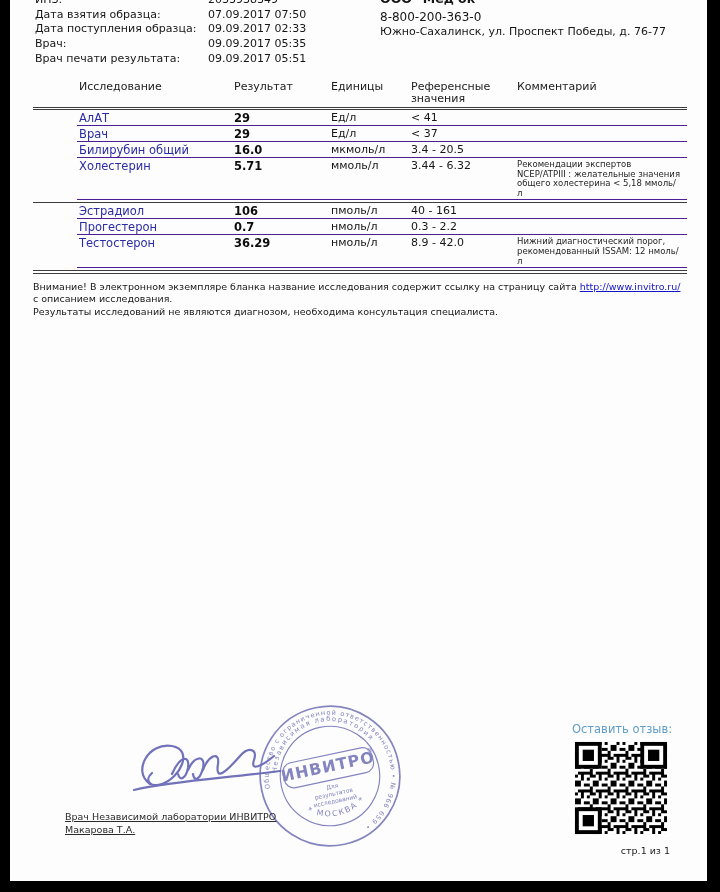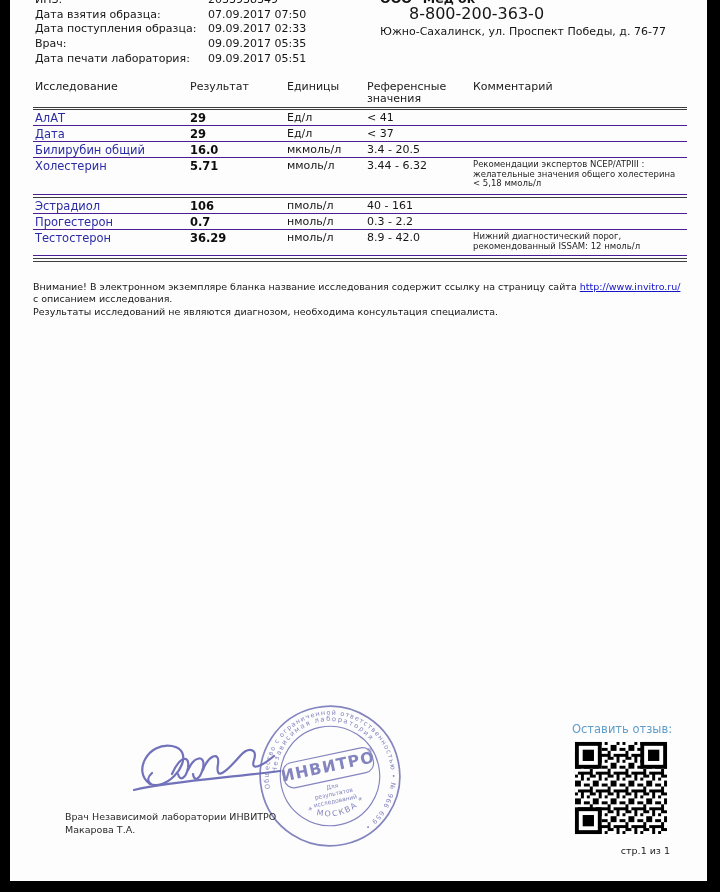--- a/index.html
+++ b/index.html
@@ -9,26 +9,26 @@
   .page { position:absolute; left:10px; top:0; width:697px; height:881px;
           background:#fdfdfd; overflow:hidden; }
 
   
   .meta { position:absolute; left:25px; top:-7px; }
   .meta-row { height:14.7px; line-height:14.7px; font-size:11px; white-space:nowrap; }
   .meta-label { display:inline-block; width:173px; }
   .meta-value { display:inline-block; }
   .org { position:absolute; left:370px; top:0; width:320px; }
   .org-name { position:absolute; left:0; top:-9px; font-size:12.5px; font-weight:bold; white-space:nowrap; }
-  .org-phone { position:absolute; left:0; top:4px; font-size:16px; white-space:nowrap;margin-left:29px; }
+  .org-phone { position:absolute; left:0; top:10px; font-size:12px; white-space:nowrap; }
   .org-address { position:absolute; left:0; top:25px; font-size:11px; white-space:nowrap; }
 
   
   .rtable { position:absolute; left:23px; top:79px; width:654px; }
-  .trow { display:grid; grid-template-columns:155px 97px 80px 106px 1fr; align-items:start; }
+  .trow { display:grid; grid-template-columns:155px 97px 80px 106px 1fr; align-items:start;margin-left:44px; }
   .thead { padding-bottom:2px; }
   .thead .cell { font-size:11px; line-height:11.5px; color:#1b1b1b; }
   .cell { padding:2px 2px 1px 2px; }
   .dline { height:3px; border-top:1px solid #3d3d3d; border-bottom:1px solid #3d3d3d; }
   .sep   { height:3px; border-bottom:1px solid #3d3d3d; }
   .drow  { border-bottom:1px solid #4c1d95; min-height:15px; }
   .c-name { color:#2b2ba6; font-size:11.5px; line-height:12px; }
   .c-res  { font-weight:bold; font-size:11.5px; line-height:12px; color:#0d0d0d; }
   .c-unit, .c-ref { font-size:11px; line-height:12px; }
   .c-com  { font-size:8.5px; line-height:9.6px; color:#1f1f1f; padding-right:6px; }
@@ -37,21 +37,21 @@
 
   
   .notice1 { position:absolute; left:23px; top:281px; width:650px; font-size:9.5px; line-height:11.5px; }
   .notice1 a { color:#1414c8; text-decoration:underline; cursor:pointer; }
   .notice2 { position:absolute; left:23px; top:306px; width:650px; font-size:9.5px; line-height:11.5px; }
 
   
   .signature { position:absolute; left:118px; top:726px; width:160px; height:85px; }
   .stamp { position:absolute; left:246px; top:702px; width:148px; height:148px;
            transform:rotate(-12deg); opacity:.82; }
-  .doctor { position:absolute; left:55px; top:810px; font-size:9.5px; line-height:13px; color:#2a2a2a; }
+  .doctor { position:absolute; left:55px; top:810px; font-size:9.5px; line-height:13px; color:#2a2a2a;text-decoration:underline; }
   .feedback { position:absolute; left:562px; top:722px; font-size:11.5px; color:#5e9dc8; }
   .qr { position:absolute; left:562px; top:739px; width:98px; height:98px; background:#fff; }
   .pageno { position:absolute; left:562px; top:845px; width:98px; text-align:right; font-size:9.5px; color:#222; }
 </style>
 </head>
 <body>
 
 <div class="page">
 
   <div class="meta">
@@ -61,21 +61,21 @@
     <div class="meta-row">
       <span class="meta-label">Дата взятия образца:</span><span class="meta-value">07.09.2017 07:50</span>
     </div>
     <div class="meta-row">
       <span class="meta-label">Дата поступления образца:</span><span class="meta-value">09.09.2017 02:33</span>
     </div>
     <div class="meta-row">
       <span class="meta-label">Врач:</span><span class="meta-value">09.09.2017 05:35</span>
     </div>
     <div class="meta-row">
-      <span class="meta-label">Дата печати лаборатория:</span><span class="meta-value">09.09.2017 05:51</span>
+      <span class="meta-label">Врач печати результата:</span><span class="meta-value">09.09.2017 05:51</span>
     </div>
   </div>
 
   <div class="org">
     <div class="org-name">ООО "Мед ок"</div>
     <div class="org-phone">8-800-200-363-0</div>
     <div class="org-address">Южно-Сахалинск, ул. Проспект Победы, д. 76-77</div>
   </div>
 
   <div class="rtable">
@@ -89,21 +89,21 @@
     <div class="dline"></div>
 
     <div class="trow drow">
       <div class="cell c-name">АлАТ</div>
       <div class="cell c-res">29</div>
       <div class="cell c-unit">Ед/л</div>
       <div class="cell c-ref">&lt; 41</div>
       <div class="cell c-com"></div>
     </div>
     <div class="trow drow">
-      <div class="cell c-name">Дата</div>
+      <div class="cell c-name">Врач</div>
       <div class="cell c-res">29</div>
       <div class="cell c-unit">Ед/л</div>
       <div class="cell c-ref">&lt; 37</div>
       <div class="cell c-com"></div>
     </div>
     <div class="trow drow">
       <div class="cell c-name">Билирубин общий</div>
       <div class="cell c-res">16.0</div>
       <div class="cell c-unit">мкмоль/л</div>
       <div class="cell c-ref">3.4 - 20.5</div>

